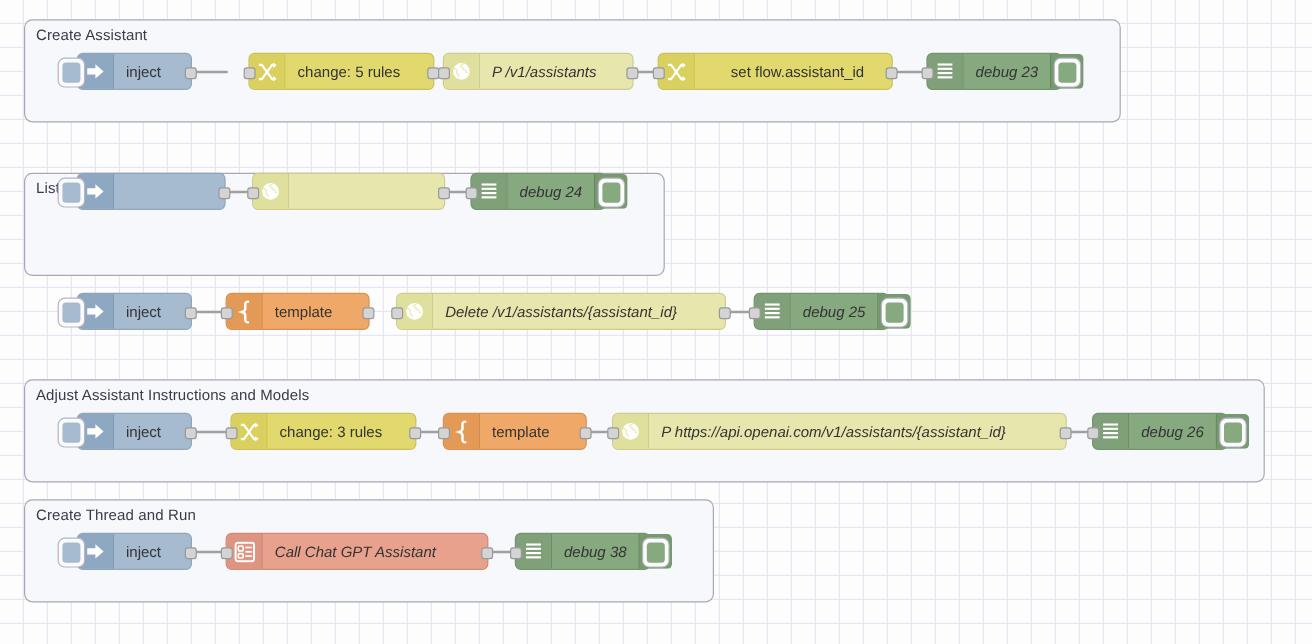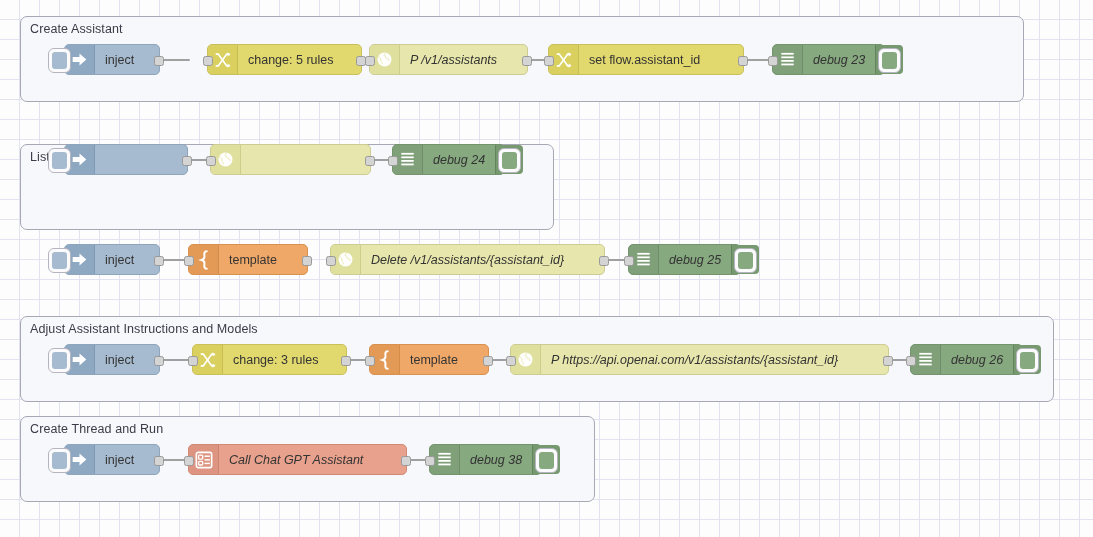--- a/index.html
+++ b/index.html
@@ -146,21 +146,21 @@
     position: absolute;
     height: 2px;
     background: #a0a0a0;
     border-radius: 1px;
   }
 </style>
 </head>
 <body>
 
 <div id="canvas">
-    <div class="group" style="left: 20px; top: 16px; width: 1004px; height: 86px; text-decoration: underline;">
+    <div class="group" style="left: 20px; top: 16px; width: 914px; height: 86px; text-decoration: underline;">
       <div class="group-title">Create Assistant</div>
     </div>
     <div class="wire" style="left: 162px; top: 59px; width: 28px;"></div>
     <div class="wire" style="left: 530px; top: 59px; width: 16px;"></div>
     <div class="wire" style="left: 746px; top: 59px; width: 24px;"></div>
     <div class="node n-inject" style="left: 64px; top: 44px; width: 96px;">
       <div class="node-icon">
         <svg width="17" height="17" viewBox="0 0 20 20">
           <path d="M2 7h8V3l8 7-8 7v-4H2z" fill="#fff"></path>
         </svg>
@@ -188,21 +188,21 @@
       <div class="node-icon">
         <svg width="17" height="17" viewBox="0 0 20 20">
           <circle cx="10" cy="10" r="8.2" fill="#fff"></circle>
           <path d="M3 7c2 .6 3.2 2.2 2.6 3.6-.5 1.3.3 2.1 1.3 2.6.9.4.7 1.6.2 2.4M12 2.2c-.6 1.2-1.9 1.3-2.6 2-.6.7.2 1.6 1.1 1.5.9 0 1.4.8.9 1.6-.4.8.4 1.5 1.3 1.2.9-.3 1.9.3 1.6 1.3-.2.9.7 1.5 1.6 1.1" stroke="#e7e6ac" stroke-width="1.1" fill="none" stroke-linecap="round"></path>
         </svg>
       </div>
       <div class="node-label italic">P /v1/assistants</div>
       <div class="port port-in"></div>
       <div class="port port-out"></div>
     </div>
-    <div class="node n-change" style="left: 548px; top: 44px; width: 196px;">
+    <div class="node n-change" style="left: 548px; top: 44px; width: 196px; gap: 20px;">
       <div class="node-icon">
         <svg width="17" height="18" viewBox="0 0 20 20">
           <path d="M2 3h3l10 14h3" stroke="#fff" stroke-width="2" fill="none"></path>
           <path d="M2 17h3L15 3h3" stroke="#fff" stroke-width="2" fill="none"></path>
           <path d="M16 1l3.5 2.5L16 6z" fill="#fff"></path>
           <path d="M16 14l3.5 2.5L16 19z" fill="#fff"></path>
         </svg>
       </div>
       <div class="node-label">set flow.assistant_id</div>
       <div class="port port-in"></div>

